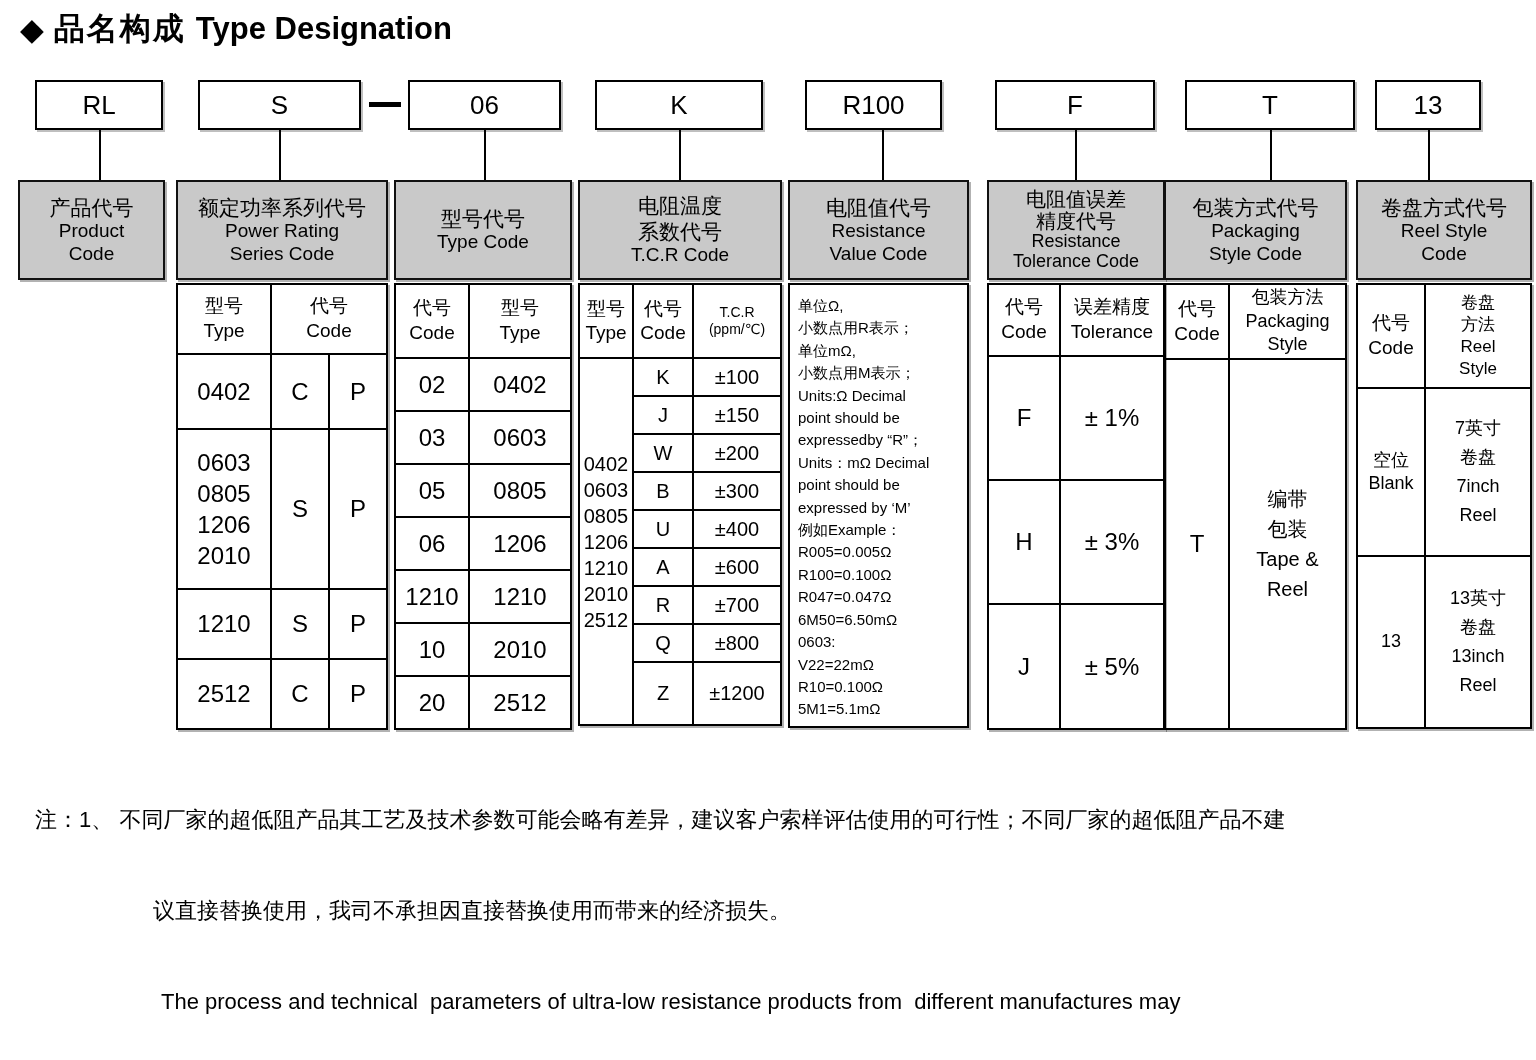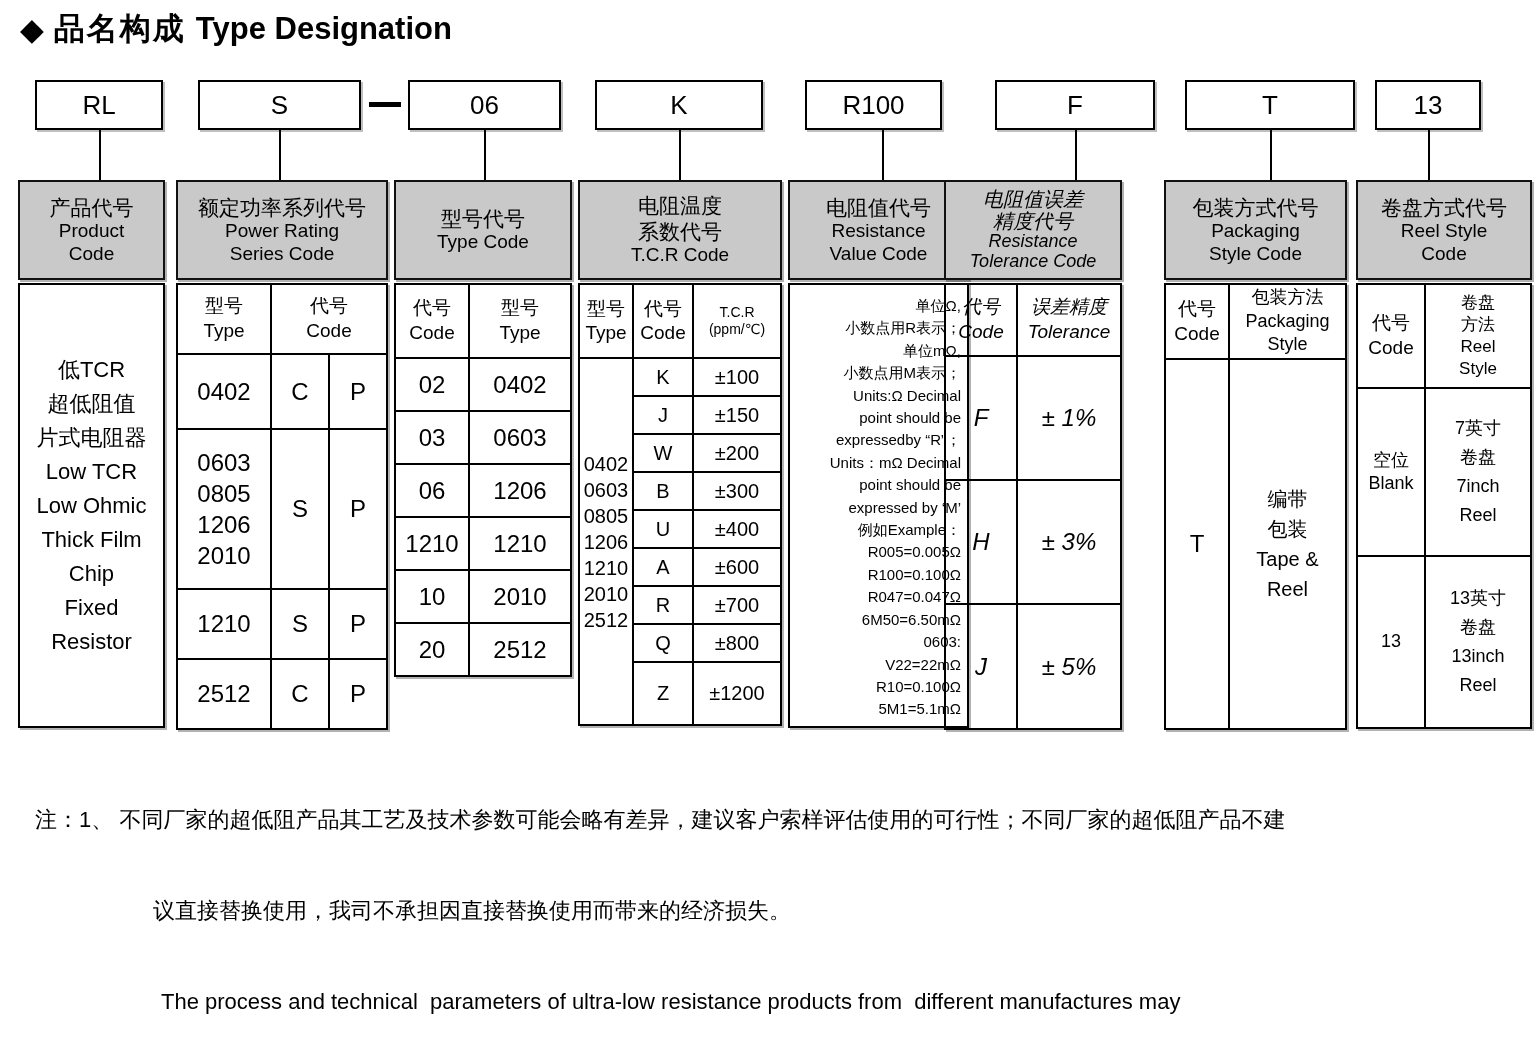--- a/index.html
+++ b/index.html
@@ -41,26 +41,26 @@
   td.sub{font-size:19px;}
   td.big{font-size:24px;}
   td.med{font-size:20px;}
   td.sm{font-size:18px;}
 
   #col-product{left:18px;width:147px;}
   #col-power{left:176px;width:212px;}
   #col-type{left:394px;width:178px;}
   #col-tcr{left:578px;width:204px;}
   #col-res{left:788px;width:181px;}
-  #col-tol{left:944px;width:178px;font-style:italic;}
+  #col-tol{left:987px;width:178px;}
   #col-pack{left:1164px;width:183px;}
   #col-reel{left:1356px;width:176px;}
 
   #col-product .body-box{font-size:22px;line-height:34px;}
-  #col-res .body-box{display:block;text-align:right;font-size:15px;line-height:22.4px;
+  #col-res .body-box{display:block;text-align:left;font-size:15px;line-height:22.4px;
                      padding:10px 6px 16px 8px;}
   #col-tcr td{line-height:1.25;}
   #col-tcr td.types{font-size:20px;line-height:26px;}
 
   
   .notes{position:absolute;left:35px;top:745px;width:1485px;font-size:22px;
          line-height:30px;white-space:pre-wrap;}
   .notes div{margin:0 0 1px 0;}
   .ind-zh{margin-left:118px !important;}
   .ind-en{margin-left:126px !important;}
@@ -94,29 +94,20 @@
   <div class="connector" style="left:1075px"></div>
   <div class="connector" style="left:1270px"></div>
   <div class="connector" style="left:1428px"></div>
 
   <div class="col" id="col-product">
     <div class="col-header">
       <div class="hz">产品代号</div>
       <div class="he">Product</div>
       <div class="he">Code</div>
     </div>
-    <div class="body-box pre">低TCR
-超低阻值
-片式电阻器
-Low TCR
-Low Ohmic
-Thick Film
-Chip
-Fixed
-Resistor</div>
   </div>
 
   <div class="col" id="col-power">
     <div class="col-header">
       <div class="hz">额定功率系列代号</div>
       <div class="he">Power Rating</div>
       <div class="he">Series Code</div>
     </div>
     <table class="body">
       <tbody>
@@ -166,20 +157,24 @@
         <td class="sub">型号
 Type</td>
       </tr>
       <tr style="height:53px">
         <td class="big">02</td>
         <td class="big">0402</td>
       </tr>
       <tr style="height:53px">
         <td class="big">03</td>
         <td class="big">0603</td>
+      </tr>
+      <tr style="height:53px">
+        <td class="big">05</td>
+        <td class="big">0805</td>
       </tr>
       <tr style="height:53px">
         <td class="big">06</td>
         <td class="big">1206</td>
       </tr>
       <tr style="height:53px">
         <td class="big">1210</td>
         <td class="big">1210</td>
       </tr>
       <tr style="height:53px">

